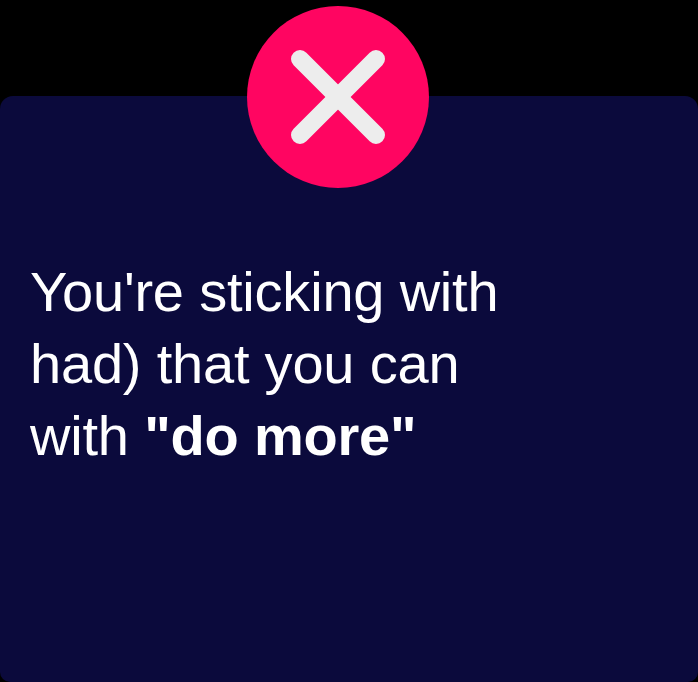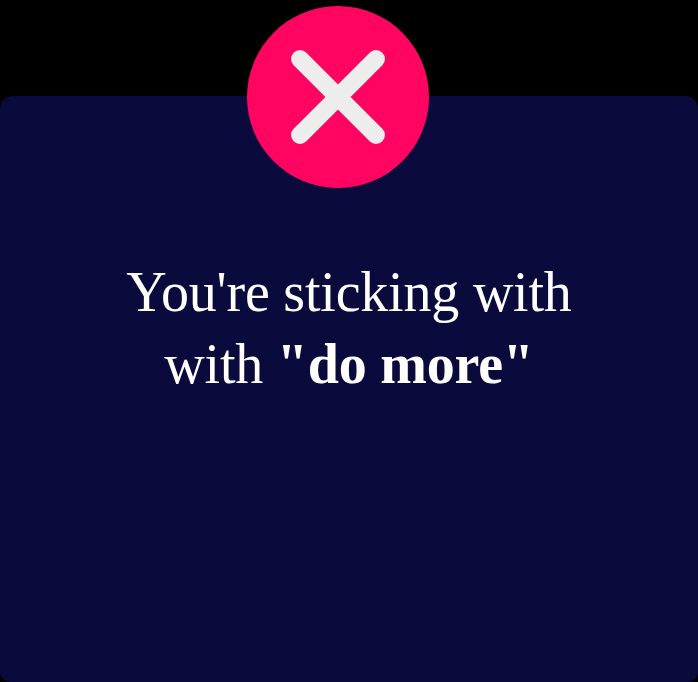--- a/index.html
+++ b/index.html
@@ -64,27 +64,26 @@
   }
 
   
   #message-block {
     position: absolute;
     left: 0;
     top: 256px;
     width: 698px;
     padding: 0 30px;
     box-sizing: border-box;
-    text-align: center;
+    text-align: left;
     color: #FFFFFF;
     font-size: 56px;
     line-height: 72px;
     font-weight: 400;
     letter-spacing: -0.2px;
-    font-family: Liberation Serif, serif;
     -webkit-font-smoothing: antialiased;
   }
 
   #message-block .line {
     display: block;
     white-space: nowrap;
   }
 
   #message-block .emphasis {
     font-weight: 700;
@@ -101,16 +100,17 @@
     <span>
       <svg viewBox="0 0 110 110" xmlns="http://www.w3.org/2000/svg" aria-hidden="true">
         <line x1="17" y1="17" x2="93" y2="93"></line>
         <line x1="93" y1="17" x2="17" y2="93"></line>
       </svg>
     </span>
   </div>
 
   <div id="message-block">
     <span class="line">You're sticking with</span>
+    <span class="line">had) that you can</span>
     <span class="line"><span>with </span><span class="emphasis">"do more"</span></span>
   </div>
 
 </div>
 
 </body></html>

